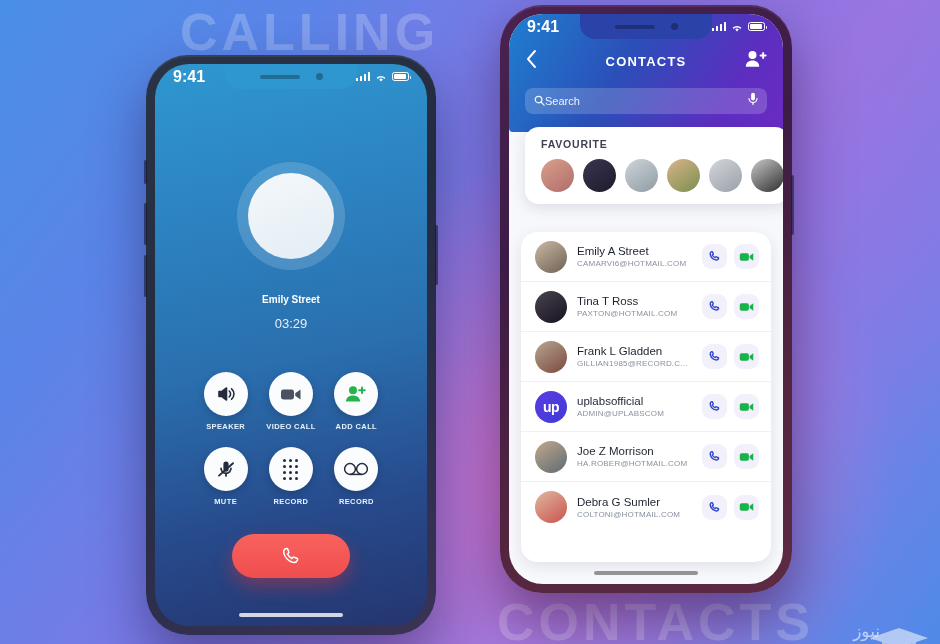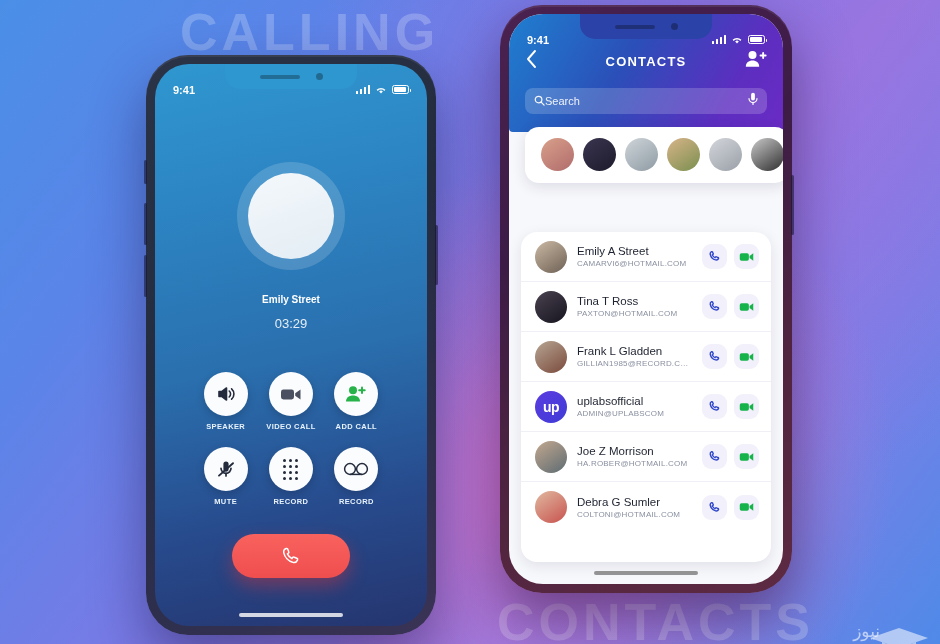--- a/index.html
+++ b/index.html
@@ -84,21 +84,21 @@
   #btn-silence { left:-2px; top:105px; width:3px; height:24px; }
   #btn-volup   { left:-2px; top:148px; width:3px; height:42px; }
   #btn-voldn   { left:-2px; top:200px; width:3px; height:42px; }
   #btn-power   { right:-2px; top:170px; width:3px; height:60px; }
 
   
   .statusbar {
     position:absolute; top:0; left:0; right:0; height:25px;
     display:flex; align-items:center; justify-content:space-between;
     padding:0 18px; z-index:13;
-    color:#fff; font-size:11px; font-weight:bold;margin-top:13px;
+    color:#fff; font-size:16px; font-weight:bold;
   }
   .sb-right { display:flex; align-items:center; gap:5px; }
   .bars { display:flex; align-items:flex-end; gap:1.5px; height:9px; }
   .bars i { width:2.5px; background:#fff; border-radius:0.5px; display:block; }
   .bars i:nth-child(1){ height:3px; } .bars i:nth-child(2){ height:5px; }
   .bars i:nth-child(3){ height:7px; } .bars i:nth-child(4){ height:9px; }
   .batt {
     width:17px; height:9px; border:1.2px solid #fff; border-radius:2.5px;
     position:relative;
   }
@@ -448,20 +448,21 @@
           <svg width="10" height="14" viewBox="0 0 10 14" fill="#fff">
             <rect x="3.1" y="0.8" width="3.8" height="7.6" rx="1.9"></rect>
             <path d="M1 6.6 a4 4 0 0 0 8 0" fill="none" stroke="#fff" stroke-width="1.2" stroke-linecap="round"></path>
             <rect x="4.4" y="10.2" width="1.2" height="2.8" rx="0.6"></rect>
           </svg>
         </span>
       </div>
     </div>
 
     <div class="fav-card">
+      <div class="fav-title">FAVOURITE</div>
       <div class="fav-row">
           <div class="fav-av" style="background: linear-gradient(145deg, rgb(217, 160, 138), rgb(176, 108, 108));"></div>
           <div class="fav-av" style="background: linear-gradient(145deg, rgb(58, 53, 80), rgb(29, 27, 44));"></div>
           <div class="fav-av" style="background: linear-gradient(145deg, rgb(207, 214, 218), rgb(142, 154, 163));"></div>
           <div class="fav-av" style="background: linear-gradient(145deg, rgb(216, 180, 138), rgb(122, 143, 78));"></div>
           <div class="fav-av" style="background: linear-gradient(145deg, rgb(211, 214, 219), rgb(154, 160, 168));"></div>
           <div class="fav-av" style="background: linear-gradient(145deg, rgb(201, 201, 201), rgb(46, 46, 46));"></div>
         </div>
     </div>
 

